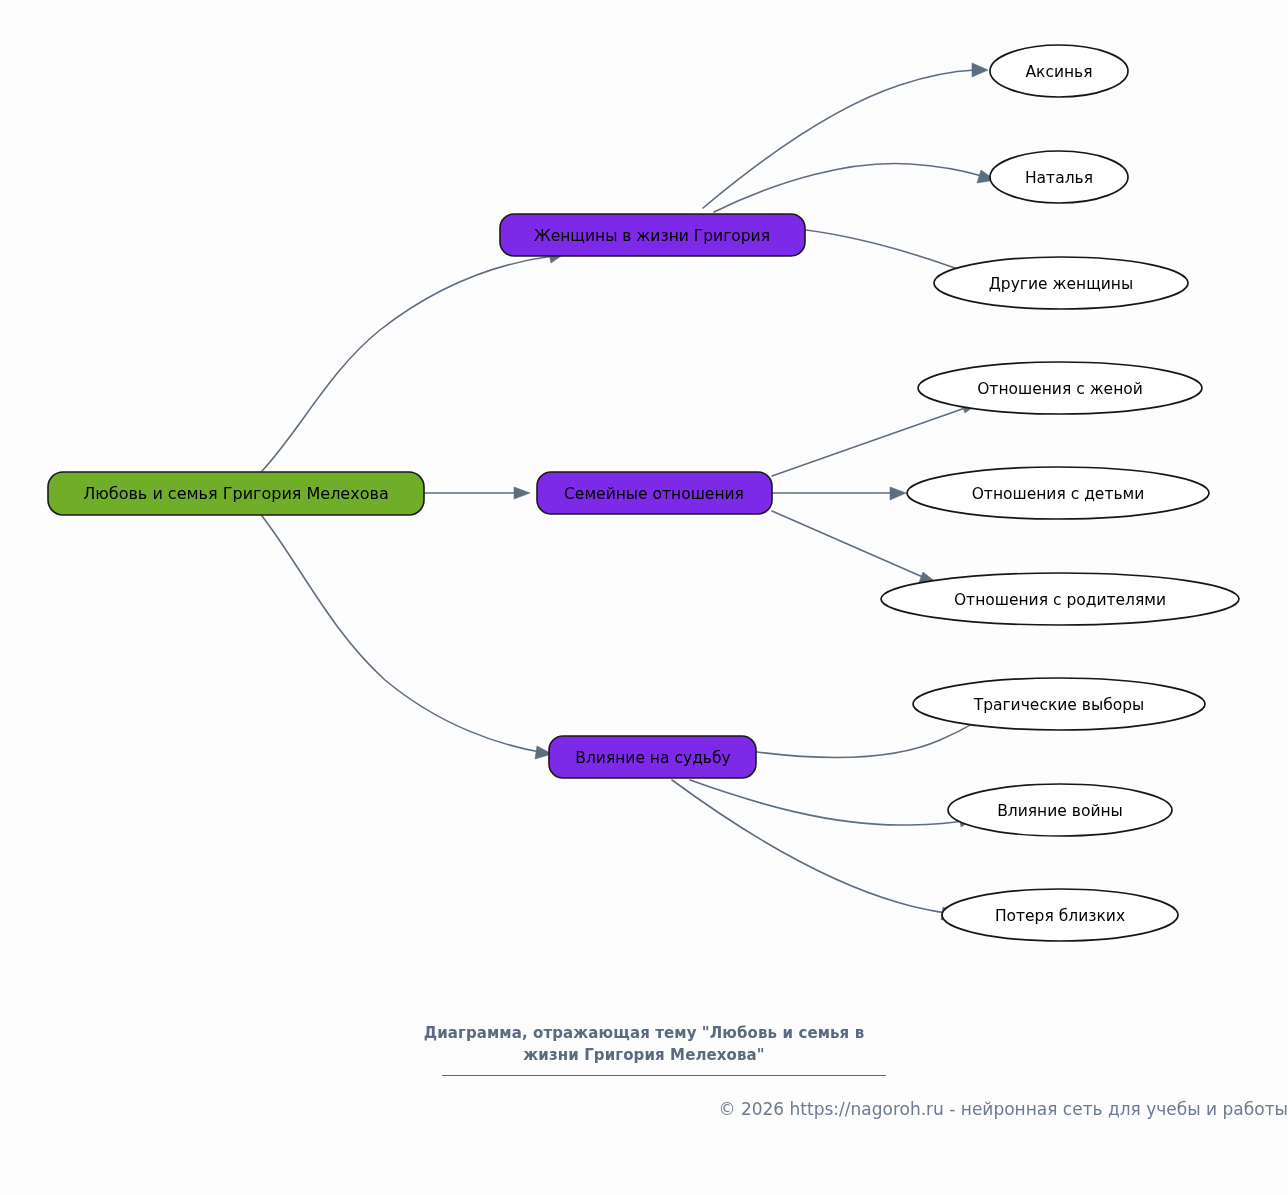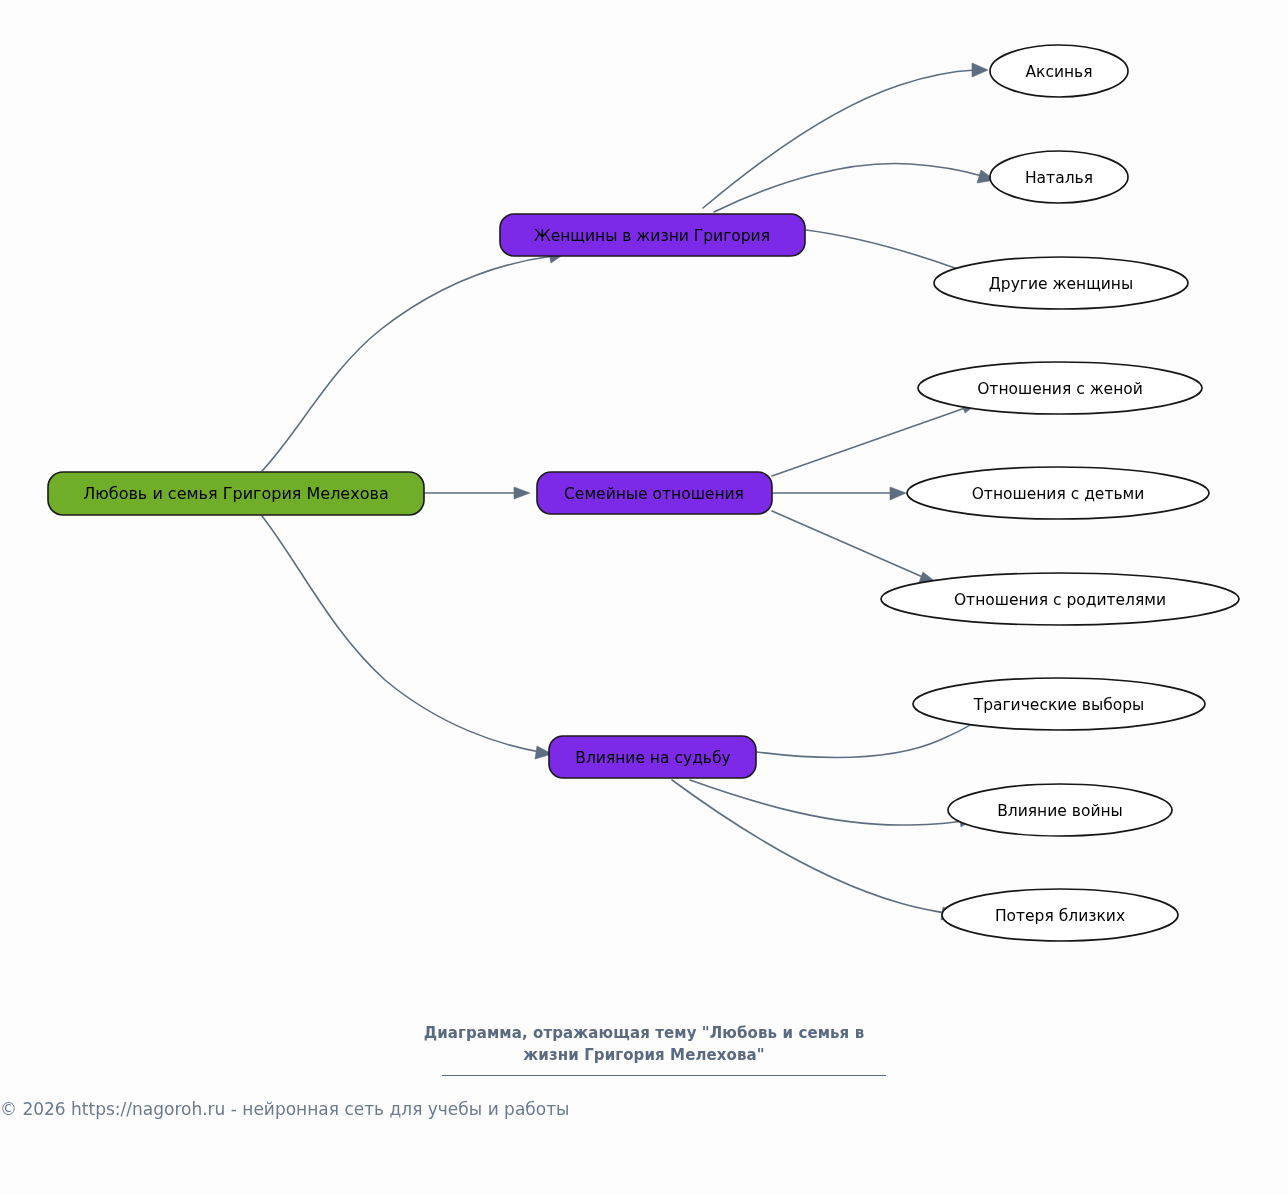--- a/index.html
+++ b/index.html
@@ -78,21 +78,21 @@
     top: 1075px;
     width: 444px;
     height: 0;
     border-top: 1.5px solid #5a6a80;
   }
   .footer {
     position: absolute;
     left: 0;
     width: 1288px;
     top: 1097px;
-    text-align: left;
+    text-align: right;
     font-family: "DejaVu Sans", "Liberation Sans", sans-serif;
     font-size: 17px;
     color: #6b7a90;
     line-height: 24px;
   }
 </style>
 </head>
 <body>
 
 <svg id="canvas" viewBox="0 0 1288 1195">

